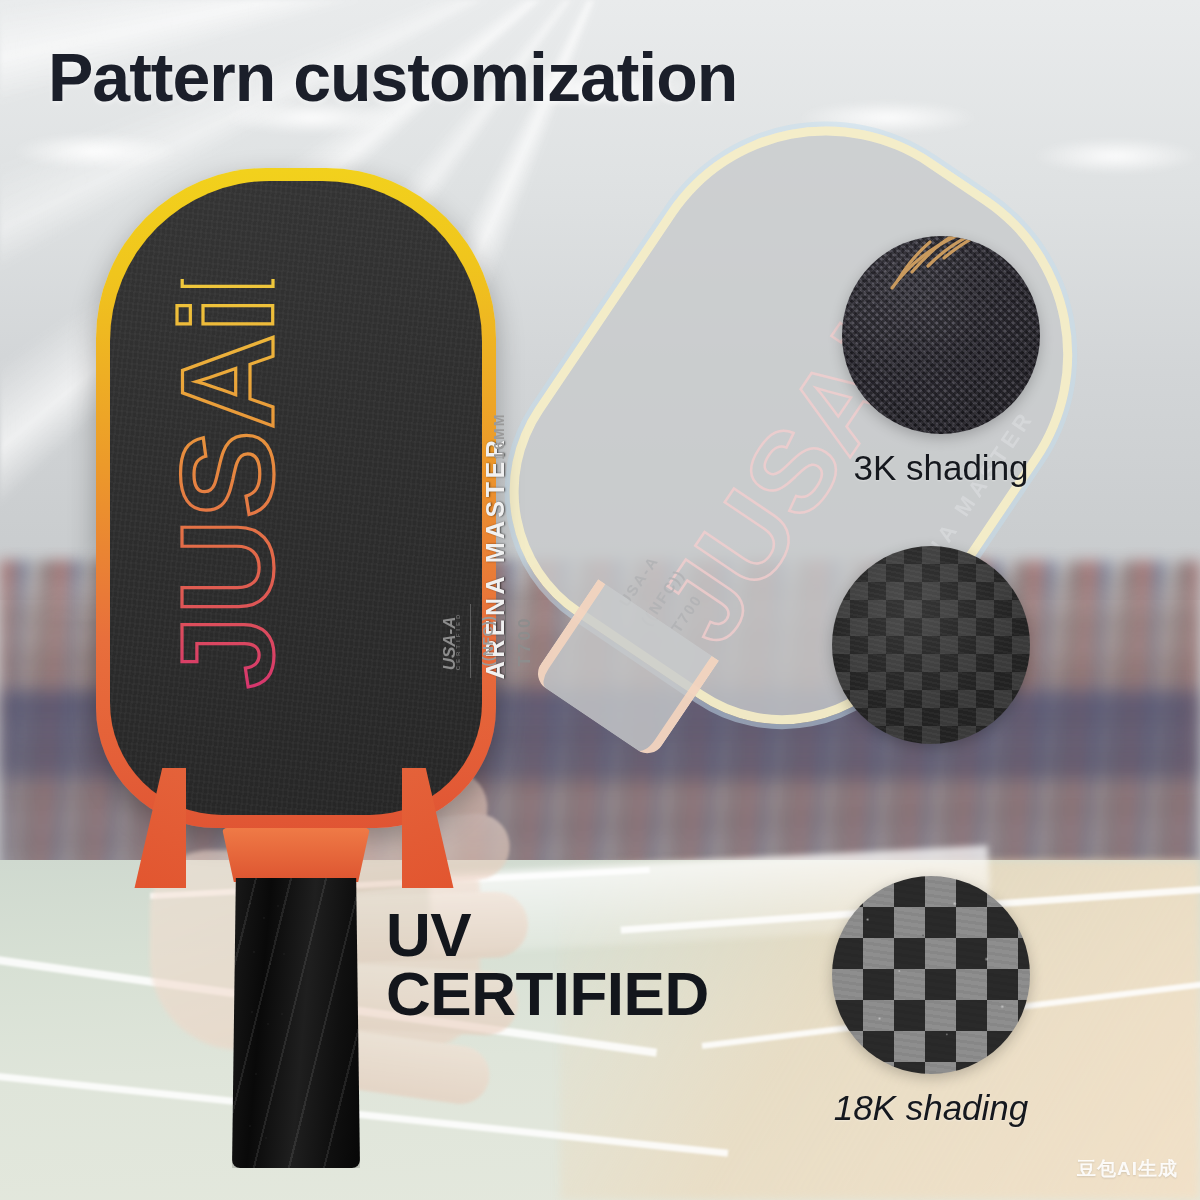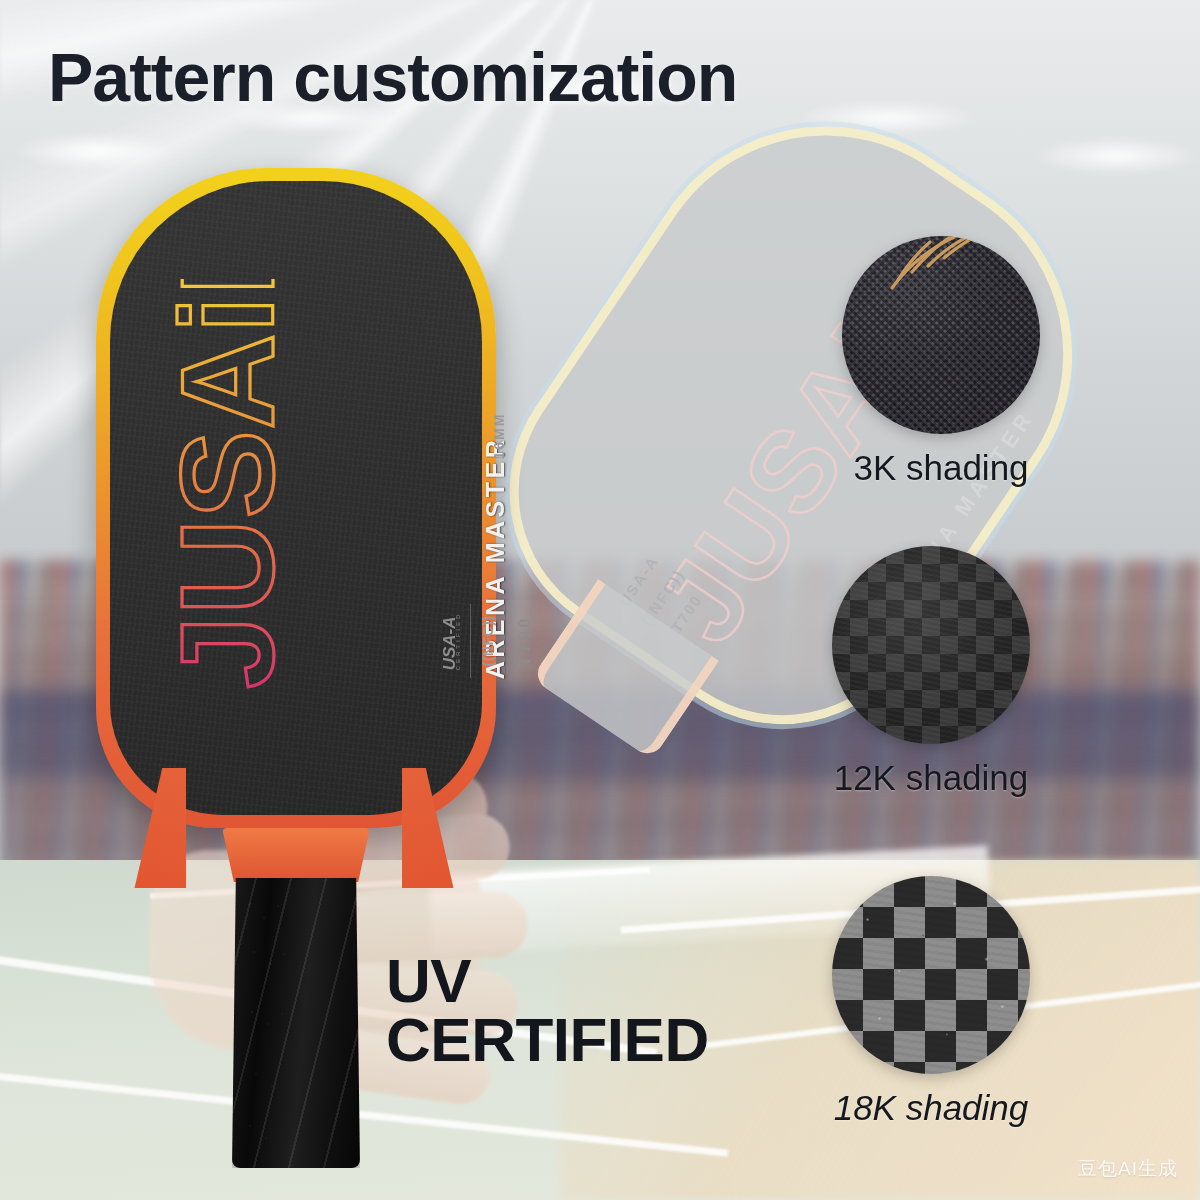--- a/index.html
+++ b/index.html
@@ -266,21 +266,21 @@
   .bdg-rule{width:74px;height:1px;background:#6a6a6a;opacity:.8;}
   .bdg-nfc{
     color:#9a9a9a;font-size:14px;font-weight:700;letter-spacing:.5px;
   }
   .bdg-t700{
     color:#8d8d8d;font-size:17px;font-weight:800;letter-spacing:3px;
   }
 
   
   .uv{
-    position:absolute;left:386px;top:952px;
+    position:absolute;left:386px;top:906px;
     font-size:62px;font-weight:800;line-height:.95;color:#13161c;
     letter-spacing:-0.5px;
   }
   .uv .l2{display:block;}
 
   
   .sw{position:absolute;}
   .sw-circle{
     width:198px;height:198px;border-radius:50%;
     box-shadow:0 4px 14px rgba(0,0,0,.22);
@@ -339,21 +339,21 @@
       radial-gradient(circle 2.5px at 24% 72%, rgba(255,255,255,.45), transparent 70%),
       radial-gradient(circle 2px at 58% 80%, rgba(255,255,255,.4), transparent 70%),
       radial-gradient(circle 3px at 86% 66%, rgba(255,255,255,.45), transparent 70%),
       radial-gradient(circle 2px at 46% 30%, rgba(0,0,0,.35), transparent 70%),
       repeating-linear-gradient(8deg, rgba(0,0,0,.05) 0 3px, transparent 3px 7px);
   }
 
   
   .wm{
     position:absolute;right:22px;bottom:18px;
-    color:rgba(255,255,255,.9);font-size:19px;font-weight:400;letter-spacing:1px;
+    color:rgba(255,255,255,.9);font-size:19px;font-weight:700;letter-spacing:1px;
     text-shadow:0 1px 2px rgba(0,0,0,.12);
   }
 </style>
 </head>
 <body>
 
 <div id="stage">
 
   <div class="bg">
     <div class="bg-ceiling"></div>
@@ -455,21 +455,20 @@
           <path d="M50 44 C62 32 76 20 96 12"></path>
           <path d="M66 36 C78 26 92 16 108 10"></path>
         </g>
       </svg>
     </div>
     <div class="sw-label">3K shading</div>
   </div>
 
   <div class="sw" style="left:832px;top:546px;">
     <div class="sw-circle tex-12k"></div>
-    <div class="sw-label">12K shading</div>
   </div>
 
   <div class="sw" style="left:832px;top:876px;font-style:italic;">
     <div class="sw-circle tex-18k"></div>
     <div class="sw-label">18K shading</div>
   </div>
 
   <div class="wm">豆包AI生成</div>
 
 </div>

